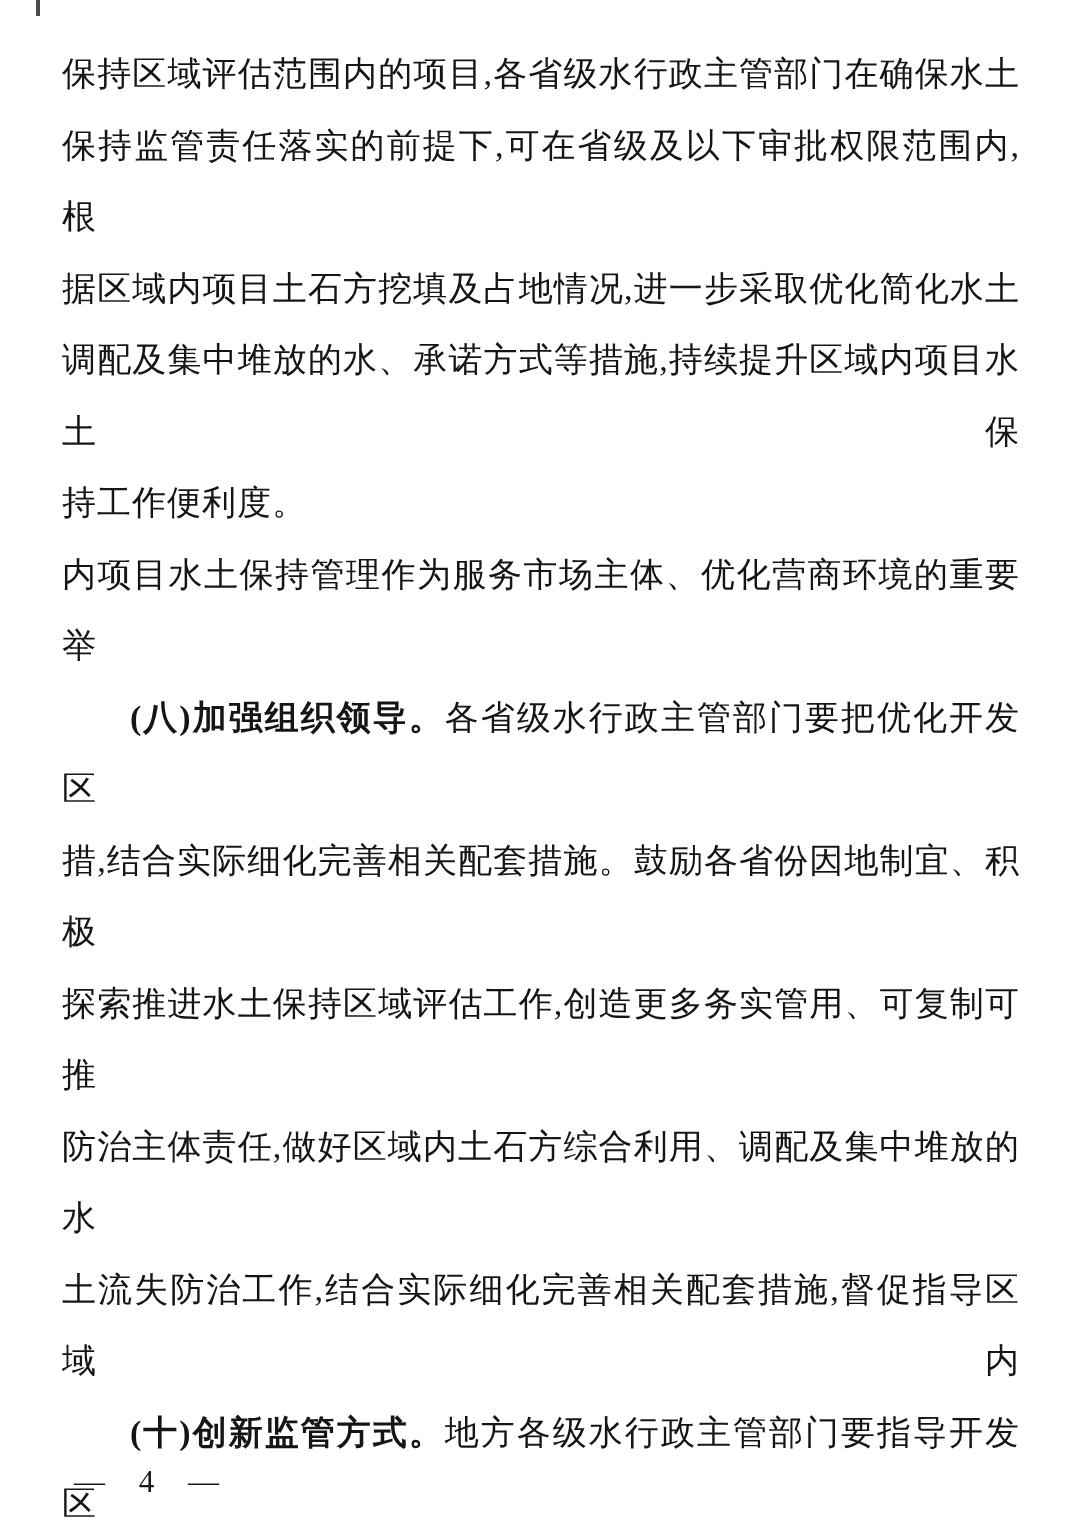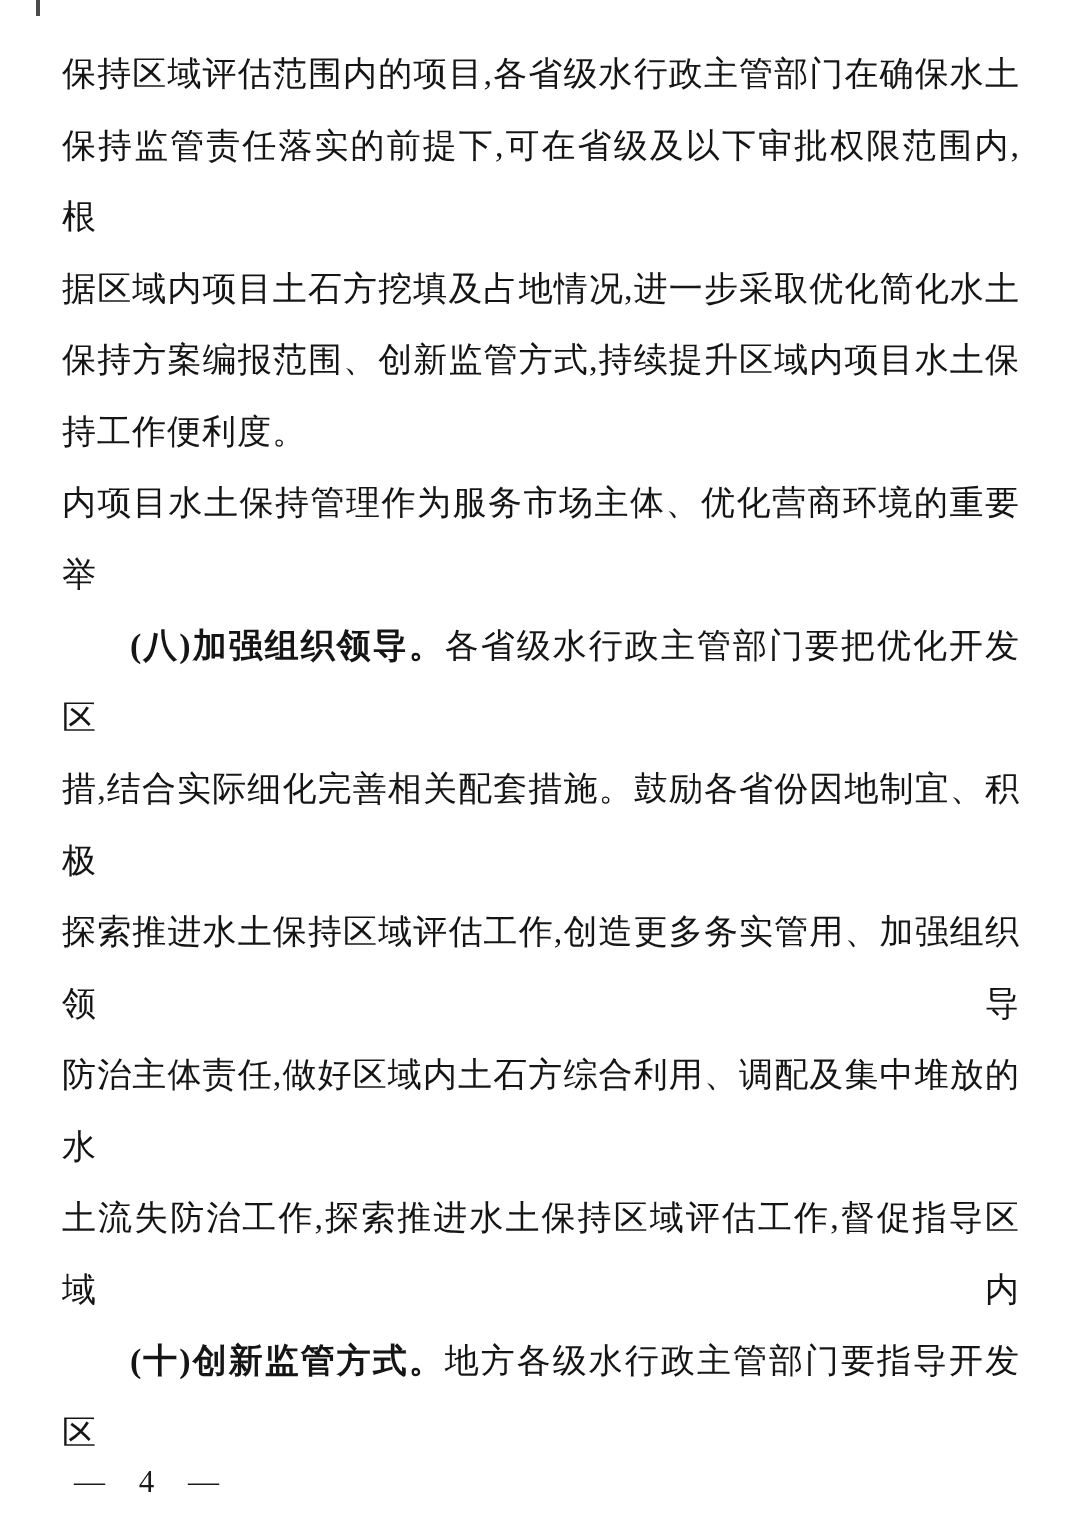--- a/index.html
+++ b/index.html
@@ -76,35 +76,35 @@
 
 <div class="page">
   <div class="scan-artifact"></div>
 
   <div class="text-block">
 
     <div class="para">
       <div class="line">保持区域评估范围内的项目,各省级水行政主管部门在确保水土</div>
       <div class="line">保持监管责任落实的前提下,可在省级及以下审批权限范围内,根</div>
       <div class="line">据区域内项目土石方挖填及占地情况,进一步采取优化简化水土</div>
-      <div class="line">保持方案编报范围、创新监管方式,持续提升区域内项目水土保</div>
+      <div class="line">调配及集中堆放的水、承诺方式等措施,持续提升区域内项目水土保</div>
       <div class="line no-stretch">持工作便利度。</div>
     </div>
 
 
     <div class="para">
       <div class="line">内项目水土保持管理作为服务市场主体、优化营商环境的重要举</div>
       <div class="line indent"><span class="lead">(八)加强组织领导。</span><span>各省级水行政主管部门要把优化开发区</span></div>
       <div class="line">措,结合实际细化完善相关配套措施。鼓励各省份因地制宜、积极</div>
-      <div class="line">探索推进水土保持区域评估工作,创造更多务实管用、加强组织领导</div>
+      <div class="line">探索推进水土保持区域评估工作,创造更多务实管用、可复制可推</div>
     </div>
 
     <div class="para">
       <div class="line">防治主体责任,做好区域内土石方综合利用、调配及集中堆放的水</div>
-      <div class="line">土流失防治工作,探索推进水土保持区域评估工作,督促指导区域内</div>
+      <div class="line">土流失防治工作,结合实际细化完善相关配套措施,督促指导区域内</div>
     </div>
 
     <div class="para">
       <div class="line indent"><span class="lead">(十)创新监管方式。</span><span>地方各级水行政主管部门要指导开发区</span></div>
 
     </div>
 
   </div>
 
   <div class="footer">— 4 —</div>

